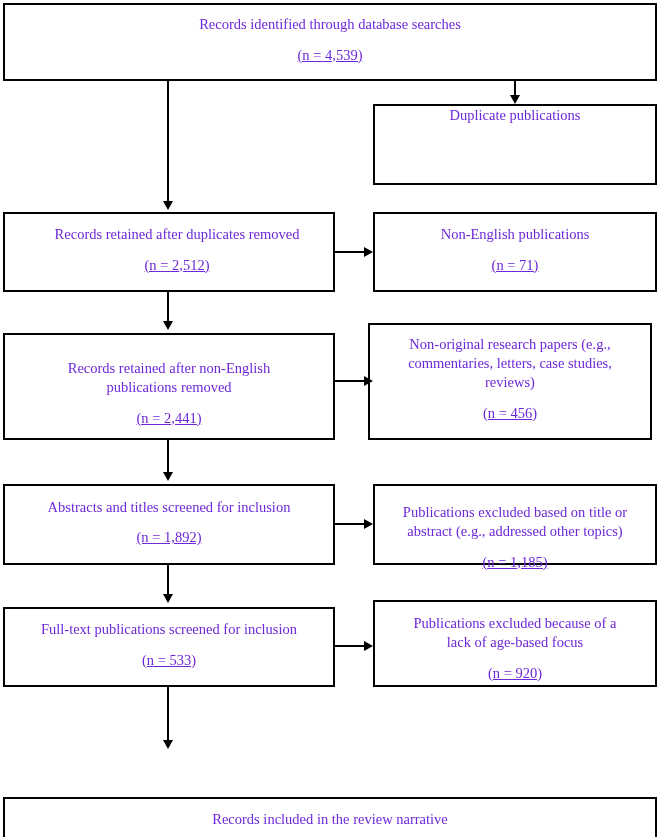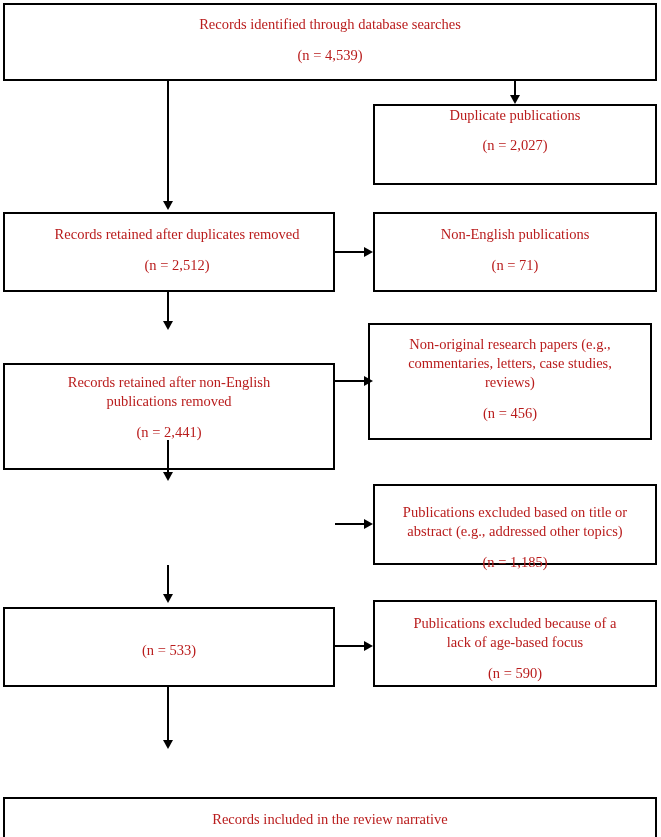--- a/index.html
+++ b/index.html
@@ -7,21 +7,21 @@
     margin: 0;
     padding: 0;
     background: #ffffff;
   }
   #diagram {
     position: relative;
     width: 661px;
     height: 837px;
     background: #ffffff;
     font-family: "Liberation Serif", "DejaVu Serif", serif;
-    color: #b91c1c;
+    color: #6d28d9;
     overflow: hidden;
   }
   .box {
     position: absolute;
     box-sizing: border-box;
     border: 2px solid #000000;
     background: #ffffff;
     display: flex;
     flex-direction: column;
     align-items: center;
@@ -33,20 +33,21 @@
   }
   .box .label {
     display: block;
     width: 100%;
     white-space: pre-line;
   }
   .box .count {
     display: block;
     width: 100%;
     margin-top: 0.78em;
+    text-decoration: underline;
   }
   
   .v-line {
     position: absolute;
     width: 2px;
     background: #000000;
   }
   .h-line {
     position: absolute;
     height: 2px;
@@ -80,79 +81,83 @@
   </div>
 
   <div class="v-line" style="left:514px; top:81px; height:16px;"></div>
   <div class="arrow-down" style="left:509.5px; top:95px;"></div>
 
   <div class="v-line" style="left:167px; top:81px; height:122px;"></div>
   <div class="arrow-down" style="left:162.5px; top:201px;"></div>
 
   <div class="box" style="left:373px; top:104px; width:284px; height:81px; padding-top:0;">
     <span class="label">Duplicate publications</span>
-    <span class="count">(n = 2,027)</span>
   </div>
 
   <div class="box" style="left:3px; top:212px; width:332px; height:80px; justify-content:center; padding-top:0;padding-left:26px;">
     <span class="label">Records retained after duplicates removed</span>
     <span class="count">(n = 2,512)</span>
   </div>
 
   <div class="box" style="left:373px; top:212px; width:284px; height:80px; justify-content:center; padding-top:0;">
     <span class="label">Non-English publications</span>
     <span class="count">(n = 71)</span>
   </div>
 
   <div class="h-line" style="left:335px; top:251px; width:30px;"></div>
   <div class="arrow-right" style="left:364px; top:246.5px;"></div>
 
   <div class="v-line" style="left:167px; top:292px; height:31px;"></div>
   <div class="arrow-down" style="left:162.5px; top:321px;"></div>
 
-  <div class="box" style="left:3px; top:333px; width:332px; height:107px; padding-top:8px;margin-top:30px;">
+  <div class="box" style="left:3px; top:333px; width:332px; height:107px; padding-top:24px;">
     <span class="label">Records retained after non-English
 publications removed</span>
     <span class="count">(n = 2,441)</span>
   </div>
 
   <div class="box" style="left:368px; top:323px; width:284px; height:117px; padding-top:10px;">
     <span class="label">Non-original research papers (e.g.,
 commentaries, letters, case studies,
 reviews)</span>
     <span class="count">(n = 456)</span>
   </div>
 
   <div class="h-line" style="left:335px; top:380px; width:30px;"></div>
   <div class="arrow-right" style="left:364px; top:375.5px;"></div>
 
   <div class="v-line" style="left:167px; top:440px; height:34px;"></div>
   <div class="arrow-down" style="left:162.5px; top:472px;"></div>
 
+  <div class="box" style="left:3px; top:484px; width:332px; height:81px; justify-content:center; padding-top:0;">
+    <span class="label">Abstracts and titles screened for inclusion</span>
+    <span class="count">(n = 1,892)</span>
+  </div>
 
   <div class="box" style="left:373px; top:484px; width:284px; height:81px; padding-top:17px;">
     <span class="label">Publications excluded based on title or
 abstract (e.g., addressed other topics)</span>
     <span class="count">(n = 1,185)</span>
   </div>
 
   <div class="h-line" style="left:335px; top:523px; width:30px;"></div>
   <div class="arrow-right" style="left:364px; top:518.5px;"></div>
 
   <div class="v-line" style="left:167px; top:565px; height:31px;"></div>
   <div class="arrow-down" style="left:162.5px; top:594px;"></div>
 
   <div class="box" style="left:3px; top:607px; width:332px; height:80px; justify-content:center; padding-top:0;">
+    <span class="label">Full-text publications screened for inclusion</span>
     <span class="count">(n = 533)</span>
   </div>
 
   <div class="box" style="left:373px; top:600px; width:284px; height:87px; padding-top:12px;">
     <span class="label">Publications excluded because of a
 lack of age-based focus</span>
-    <span class="count">(n = 590)</span>
+    <span class="count">(n = 920)</span>
   </div>
 
   <div class="h-line" style="left:335px; top:645px; width:30px;"></div>
   <div class="arrow-right" style="left:364px; top:640.5px;"></div>
 
   <div class="v-line" style="left:167px; top:687px; height:55px;"></div>
   <div class="arrow-down" style="left:162.5px; top:740px;"></div>
 
   <div class="box" style="left:3px; top:797px; width:654px; height:79px; justify-content:center; padding-top:0;">
     <span class="label">Records included in the review narrative</span>

